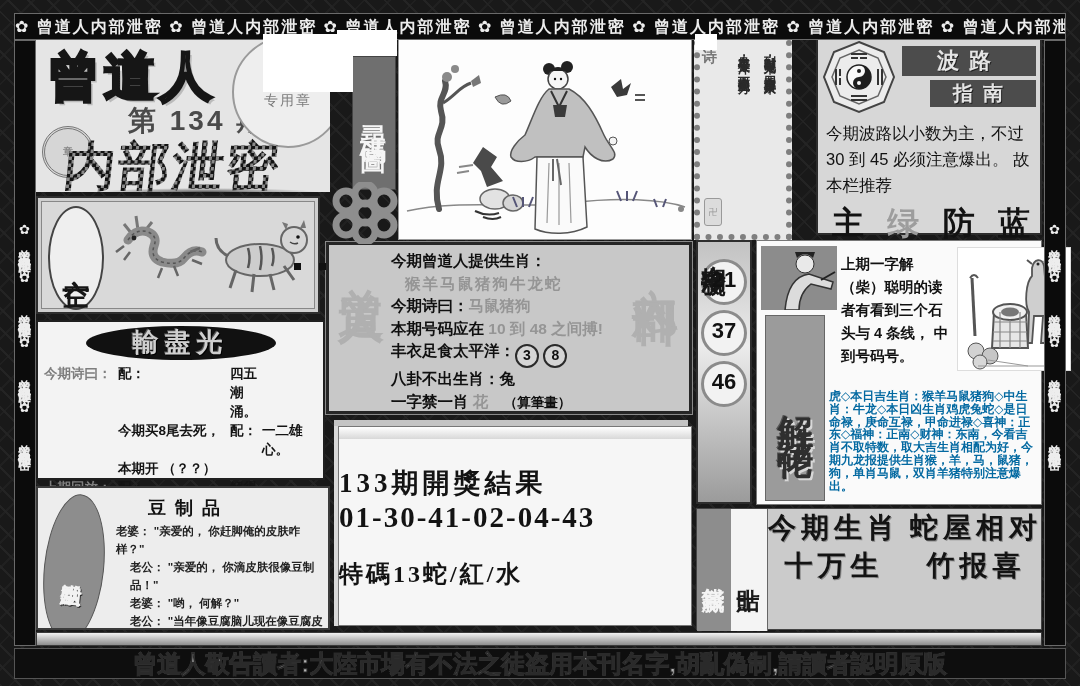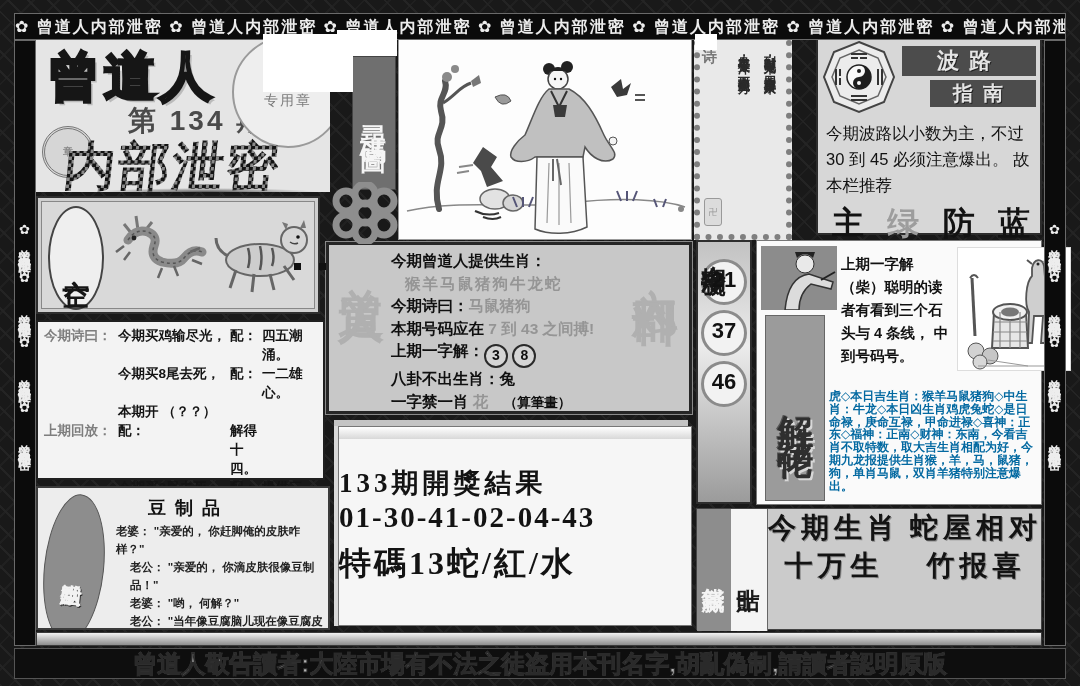--- a/index.html
+++ b/index.html
@@ -141,21 +141,21 @@
         text-align:center;line-height:19px;font-size:14px;font-weight:bold;vertical-align:-4px;background:#d5d5d5;}
   .note{font-size:13.5px;}
   
   #result{left:338px;top:426px;width:354px;height:200px;z-index:1;background:#f6f6f6;border:1px solid #777;
         box-shadow:-4px 0 0 #d9d9d9,-4px -6px 0 #c4c4c4;}
   #result::before{content:"";position:absolute;left:0;top:0;width:100%;height:12px;
         background:linear-gradient(#fff,#d8d8d8);}
   #result div{text-align:left;font-family:"Liberation Serif","DejaVu Serif",serif;font-weight:900;color:#131313;}
   #res-title{margin-top:38px;font-size:27px;letter-spacing:4px;}
   #res-nums{font-size:29px;letter-spacing:2px;}
-  #res-spec{margin-top:8px;font-size:32px;letter-spacing:3px;}
+  #res-spec{margin-top:24px;font-size:24px;letter-spacing:3px;}
   svg{display:block;}
 </style>
 </head>
 <body>
 
 <div id="page">
 
   <div id="btop" class="abs bstrip">✿ 曾道人内部泄密 ✿ 曾道人内部泄密 ✿ 曾道人内部泄密 ✿ 曾道人内部泄密 ✿ 曾道人内部泄密 ✿ 曾道人内部泄密 ✿ 曾道人内部泄密 ✿</div>
   <div id="bleft" class="abs bstrip">✿曾道人内部泄密 ✿ 曾道人内部泄密 ✿ 曾道人内部泄密 ✿ 曾道人内部泄密✿</div>
   <div id="bright" class="abs bstrip">✿曾道人内部泄密 ✿ 曾道人内部泄密 ✿ 曾道人内部泄密 ✿ 曾道人内部泄密✿</div>
@@ -196,23 +196,23 @@
       <path d="M80,34 q4,3 8,1" stroke="#444" stroke-width="1.5" fill="none"></path>
       <path d="M38,40 q3,10 0,20 M50,38 q3,12 0,24 M62,40 q3,10 0,18" stroke="#555" stroke-width="2.5" fill="none"></path>
       <path d="M26,62 l-6,18 M44,66 l-2,18 M60,66 l4,16 M74,58 l10,14" stroke="#666" stroke-width="3" fill="none"></path>
       <path d="M18,48 q-12,-6 -12,-18" stroke="#666" stroke-width="3" fill="none"></path>
     </svg>
   </div>
   <div class="abs dot" style="left:294px;top:263px;"></div>
   <div class="abs dot" style="left:319px;top:263px;"></div>
 
   <div id="sjg" class="abs">
+    <div id="sjg-head">輸盡光</div>
     <div class="sj-row">
       <span class="sj-label">今期诗曰：</span>
-      <span>今期买鸡输尽光，</span>
       <span>配：</span>
       <span>四五潮涌。</span>
     </div>
     <div class="sj-row">
       <span class="sj-label"></span>
       <span>今期买8尾去死，</span>
       <span>配：</span>
       <span>一二雄心。</span>
     </div>
     <div class="sj-row">
@@ -394,24 +394,24 @@
   <div id="provide" class="abs">
     <div id="wm-left" class="wm">曾道人</div>
     <div id="wm-right" class="wm">內部料</div>
     <div id="prov-lines">
       <div>今期曾道人提供生肖：</div>
       <div class="gray" style="padding-left:14px;letter-spacing:2px;">猴羊马鼠猪狗牛龙蛇</div>
       <div>
         <span>今期诗曰：</span><span class="gray">马鼠猪狗</span>
       </div>
       <div>
-        <span>本期号码应在</span> <span class="gray">7 到 43 之间搏!</span>
+        <span>本期号码应在</span> <span class="gray">10 到 48 之间搏!</span>
       </div>
       <div>
-        <span>上期一字解：</span><span class="circ">3</span> <span class="circ">8</span>
+        <span>丰衣足食太平洋：</span><span class="circ">3</span> <span class="circ">8</span>
       </div>
       <div>
         <span>八卦不出生肖：</span><span>兔</span>
       </div>
       <div>
         <span>一字禁一肖</span> <span class="gray">花</span>　<span class="note">（算筆畫）</span>
       </div>
     </div>
   </div>
 

